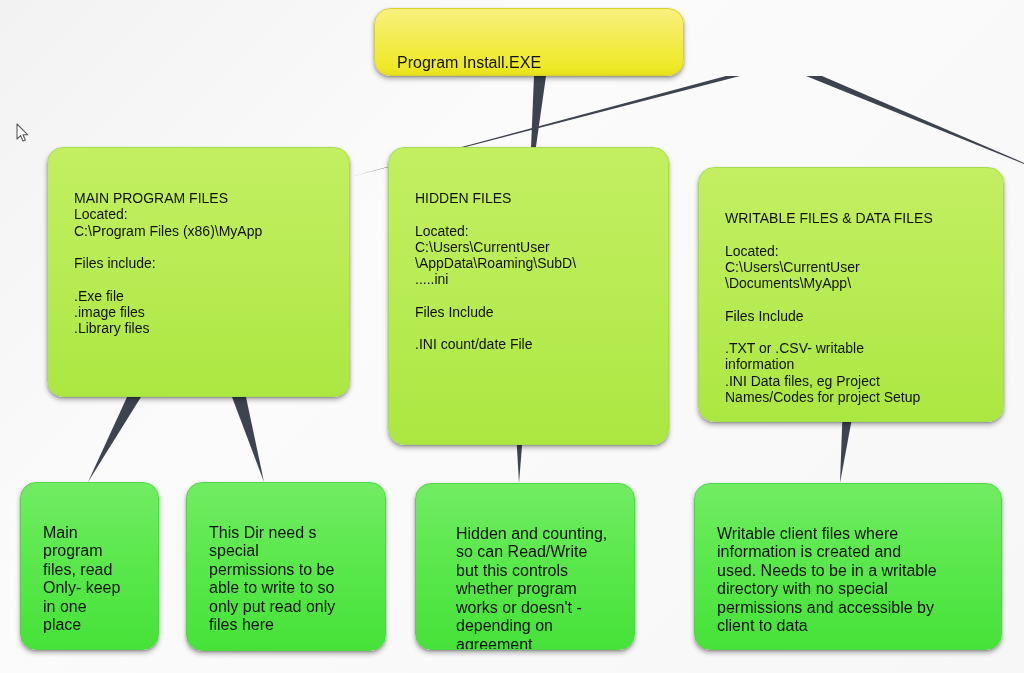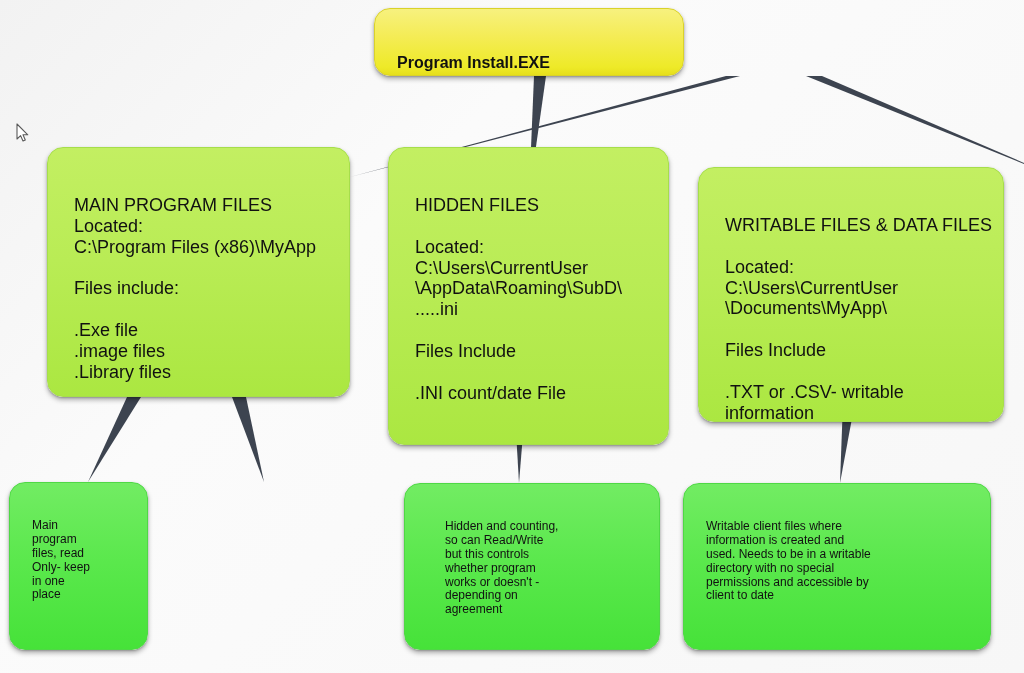--- a/index.html
+++ b/index.html
@@ -37,37 +37,37 @@
     white-space: pre-line;
     overflow: hidden;
   }
 
   
   .node.root {
     background: linear-gradient(180deg, #f7f17f 0%, #f4ec55 42%, #eeea28 88%, #e6df1c 100%);
     border: 1px solid #d9d22a;
     font-size: 16px;
     padding: 26px 0 0 22px;
-    font-weight: bold;
   }
 
   
   .node.tier2 {
     background: linear-gradient(180deg, #c3ef62 0%, #b9ec55 45%, #abe741 100%);
     border: 1px solid #a6de4b;
-    font-size: 18px;
+    font-size: 14px;
     padding: 26px 10px 0 26px;
   }
 
   
   .node.tier3 {
     background: linear-gradient(180deg, #72ec63 0%, #5ae84c 48%, #46e239 100%);
     border: 1px solid #4fd845;
-    font-size: 12px;
+    font-size: 16px;
     padding: 22px 0 0 22px;
+    margin-left: 11px;
   }
 
   .node .txt {
     display: block;
     white-space: pre-line;
   }
 
   
   #cursor {
     position: absolute;
@@ -138,37 +138,45 @@
 
   <div class="node tier3" style="left: 9px; top: 482px; width: 139px; height: 168px;">
     <span class="txt">Main
 program
 files,  read
 Only- keep
 in one
 place</span>
   </div>
 
+  <div class="node tier3" style="left: 175px; top: 482px; width: 200px; height: 169px;">
+    <span class="txt">This Dir need s
+special
+permissions to be
+able to write to so
+only put read only
+files here</span>
+  </div>
 
-  <div class="node tier3" style="left: 404px; top: 483px; width: 256px; height: 167px; padding-left: 40px;">
+  <div class="node tier3" style="left: 404px; top: 483px; width: 220px; height: 167px; padding-left: 40px;">
     <span class="txt">Hidden and counting,
 so can Read/Write
 but this controls
 whether program
 works or doesn't -
 depending on
 agreement</span>
   </div>
 
   <div class="node tier3" style="left: 683px; top: 483px; width: 308px; height: 167px;">
     <span class="txt">Writable client files where
 information is created and
 used. Needs to be in a writable
 directory with no special
 permissions and accessible by
-client to date</span>
+client to data</span>
   </div>
 
   <svg id="cursor" viewBox="0 0 14 20" xmlns="http://www.w3.org/2000/svg" style="left: 16px; top: 123px;">
     <path d="M1 1 L1 16 L4.6 12.6 L7 18 L9.3 17 L7 11.8 L11.8 11.8 Z" fill="#ffffff" stroke="#5a5a5a" stroke-width="1.1" stroke-linejoin="round"></path>
   </svg>
 
 </div>
 
 </body></html>

